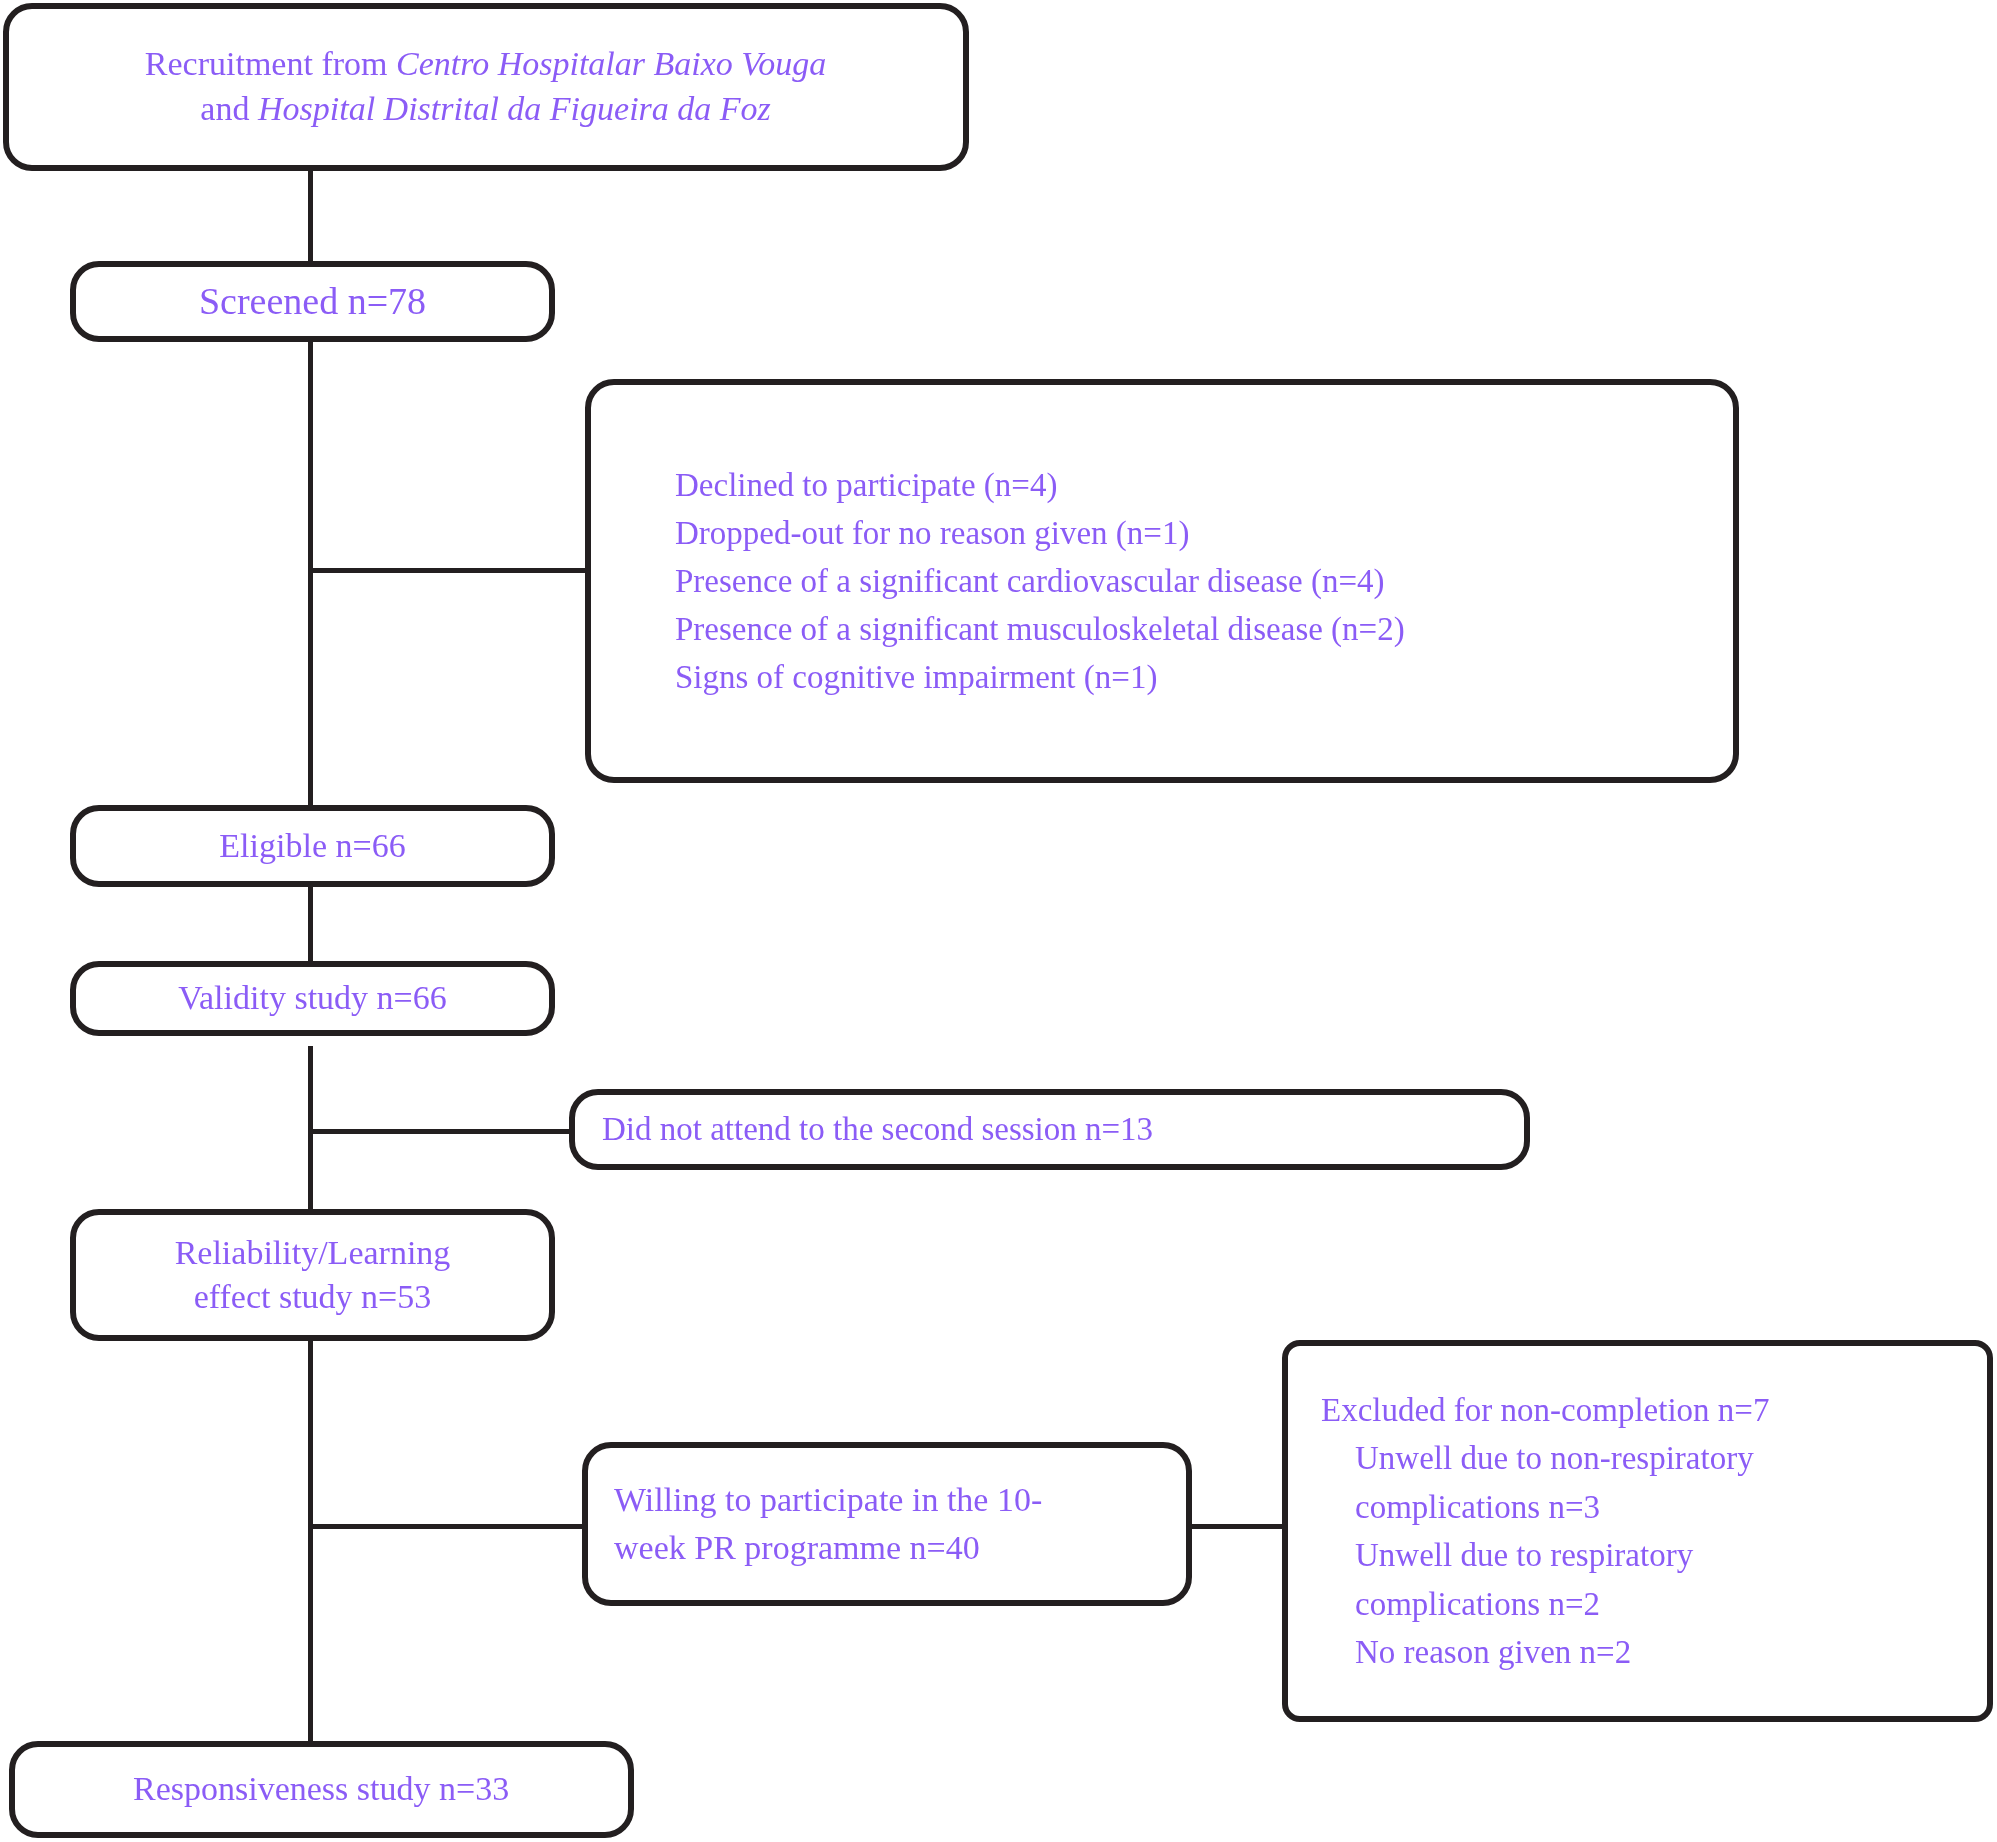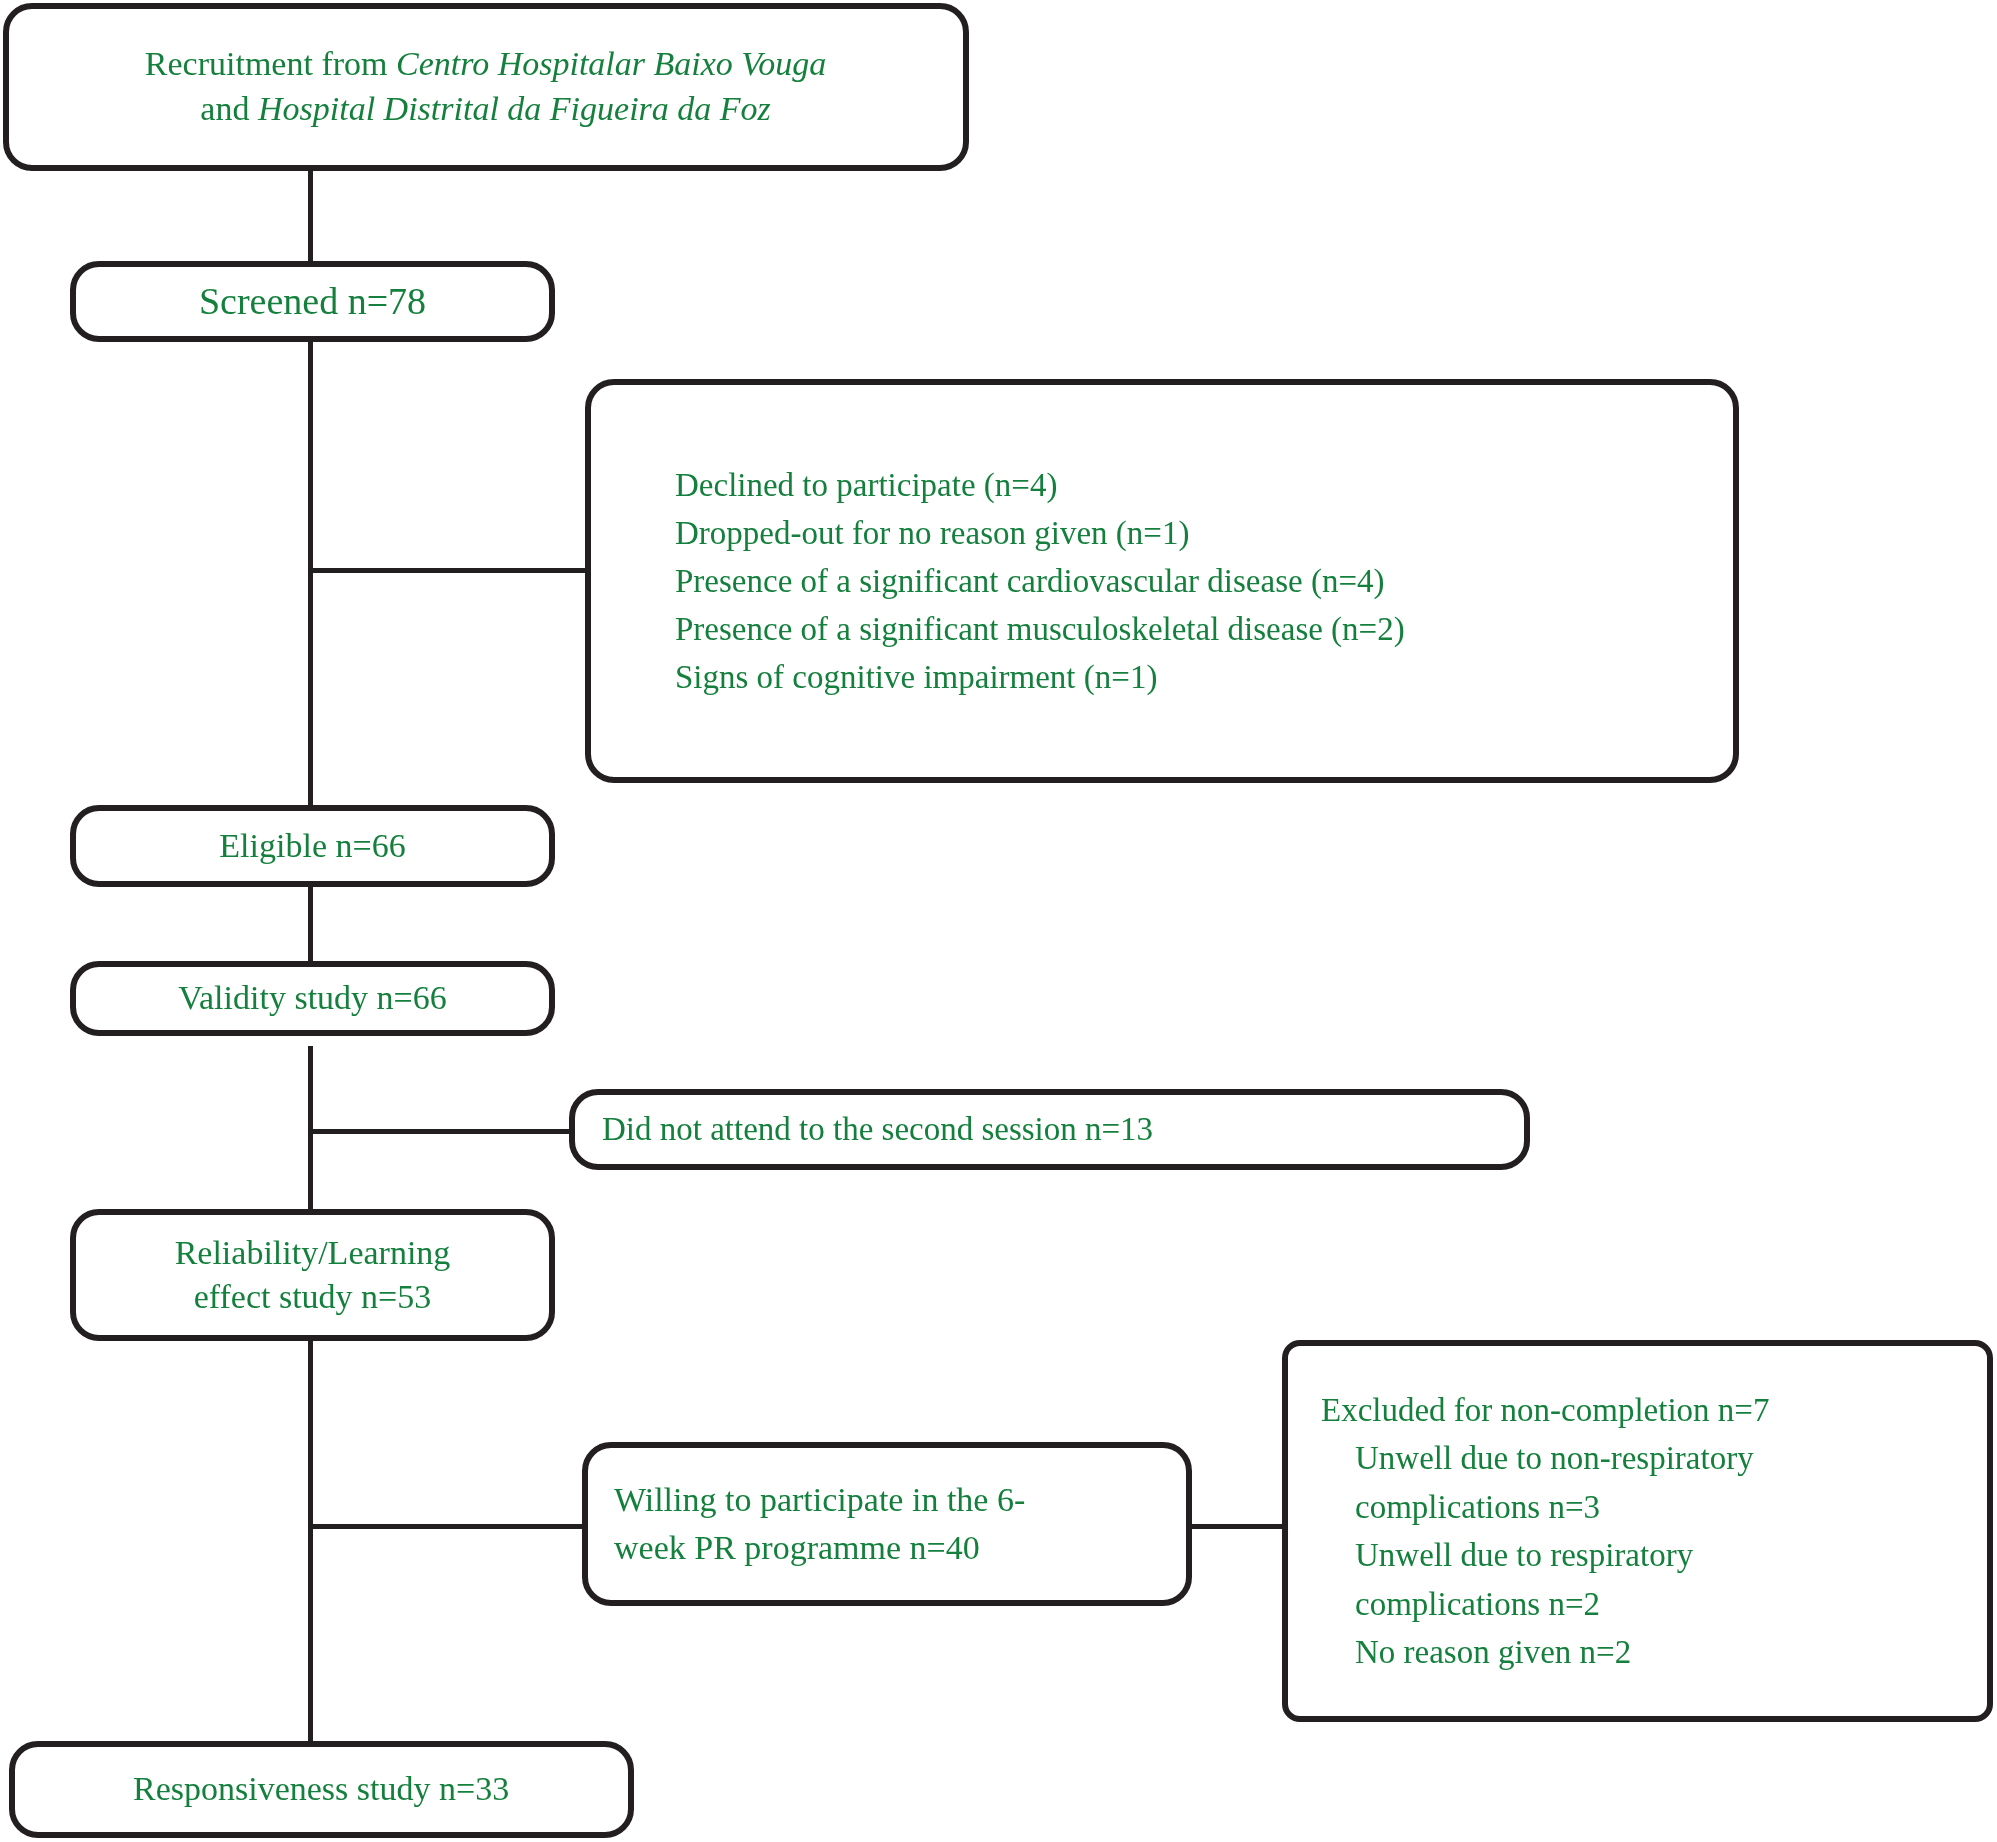--- a/index.html
+++ b/index.html
@@ -6,21 +6,21 @@
     margin: 0;
     padding: 0;
     background: #ffffff;
   }
   #canvas {
     position: relative;
     width: 1997px;
     height: 1842px;
     background: #ffffff;
     font-family: "Liberation Serif", "DejaVu Serif", serif;
-    color: #15803d;
+    color: #8b5cf6;
     overflow: hidden;
   }
   .node {
     position: absolute;
     box-sizing: border-box;
     border: 6px solid #231f20;
     border-radius: 29px;
     background: #ffffff;
     display: flex;
     align-items: center;
@@ -130,21 +130,21 @@
 
   <div class="node center" style="left:70px; top:1209px; width:485px; height:132px;font-family:Liberation Serif, serif;">
     <span class="txt" style="font-size:34px;">
       <span>Reliability/Learning</span><br>
       <span>effect study n=53</span>
     </span>
   </div>
 
   <div class="node left" style="left:582px; top:1442px; width:610px; height:164px; padding:0 26px;">
     <span class="txt" style="font-size:34px; line-height:1.42;">
-      <span>Willing to participate in the 6-</span><br>
+      <span>Willing to participate in the 10-</span><br>
       <span>week PR programme n=40</span>
     </span>
   </div>
 
   <div class="node left" style="left:1282px; top:1340px; width:711px; height:382px; padding:0 33px;border-radius:18px;">
     <span class="txt" style="font-size:33px; line-height:1.47;">
       <span class="lead">Excluded for non-completion n=7</span>
       <span class="sub2">Unwell due to non-respiratory</span>
       <span class="sub2">complications n=3</span>
       <span class="sub2">Unwell due to respiratory</span>

